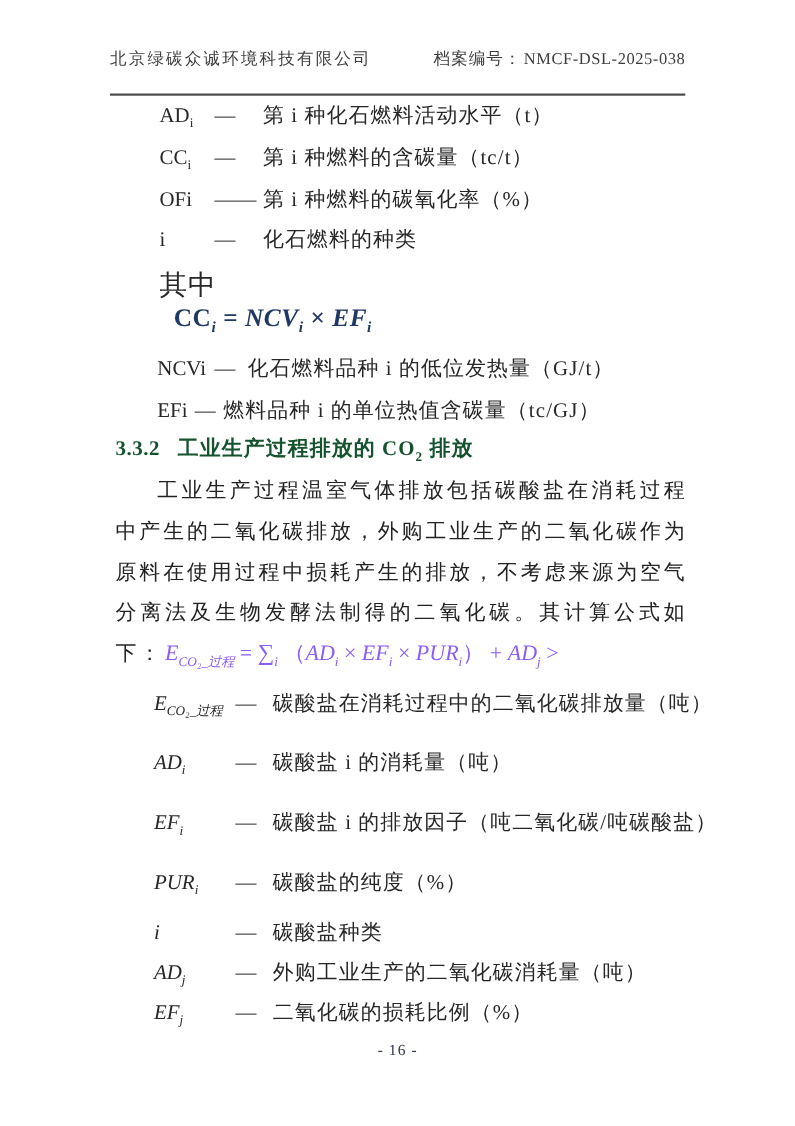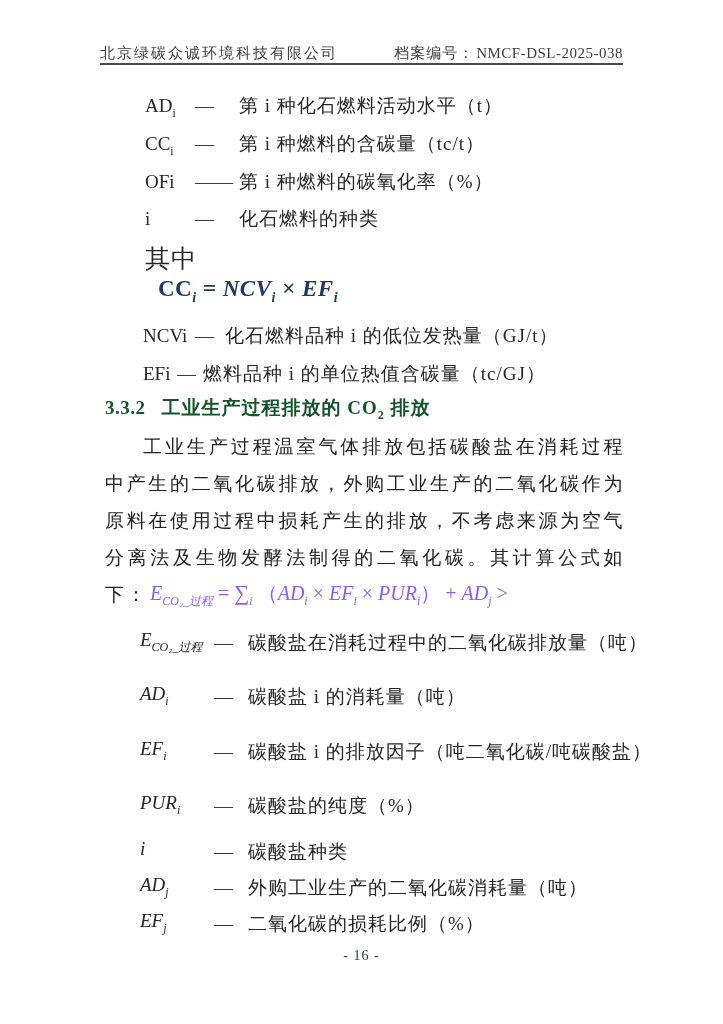--- a/index.html
+++ b/index.html
@@ -10,40 +10,40 @@
     margin:0 auto;
     background:#ffffff;
     font-family:"Liberation Serif","DejaVu Serif",serif;
     color:#262626;
     overflow:hidden;
   }
   
   .hdr {
     position:absolute; left:100px; right:100px; top:44px;
     display:flex; justify-content:space-between; align-items:flex-end;
-    padding-bottom:0;
+    padding-bottom:22px;
     border-bottom:2px solid #4a4a4a;
     font-size:15px; color:#3c3c3c;
     letter-spacing:2px;
   }
   .hdr .right { letter-spacing:1px; }
   .hdr .arch-no { letter-spacing:0.5px; margin-left:2px; }
   
   .def-row {
     position:absolute; left:145px; right:95px;
     display:flex; align-items:baseline;
     font-size:19px; line-height:24px;
     white-space:nowrap;
   }
   .def-row .term { display:inline-block; min-width:50px; }
   .def-row .dash { display:inline-block; min-width:44px; color:#333; }
   .def-row .desc { letter-spacing:1px; }
   sub { font-size:12px; }
   
-  .def-row2 { left:140px;align-items:center; }
+  .def-row2 { left:140px; }
   .def-row2 .term { min-width:74px; font-style:italic; }
   .def-row2 .dash { min-width:34px; }
   .among { position:absolute; left:145px; font-size:25px; letter-spacing:1px; }
   
   .formula-cc {
     position:absolute; left:158px; top:276px;
     font-size:23px; font-weight:bold; color:#1f3864;
     letter-spacing:0.5px;
   }
   .formula-cc .it { font-style:italic; }

